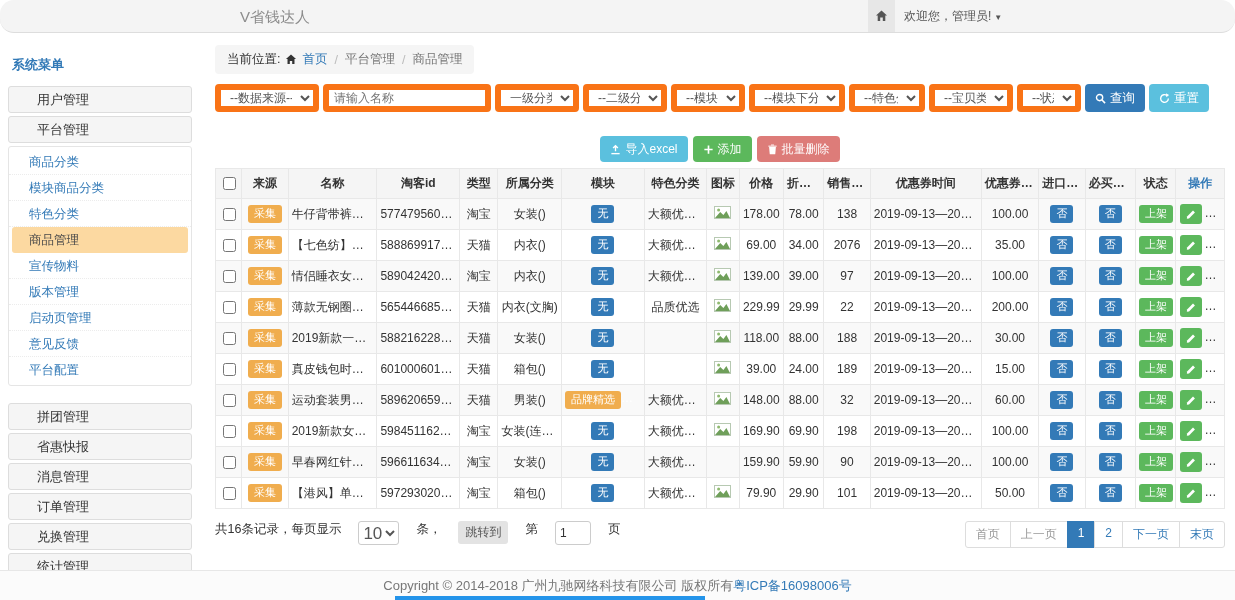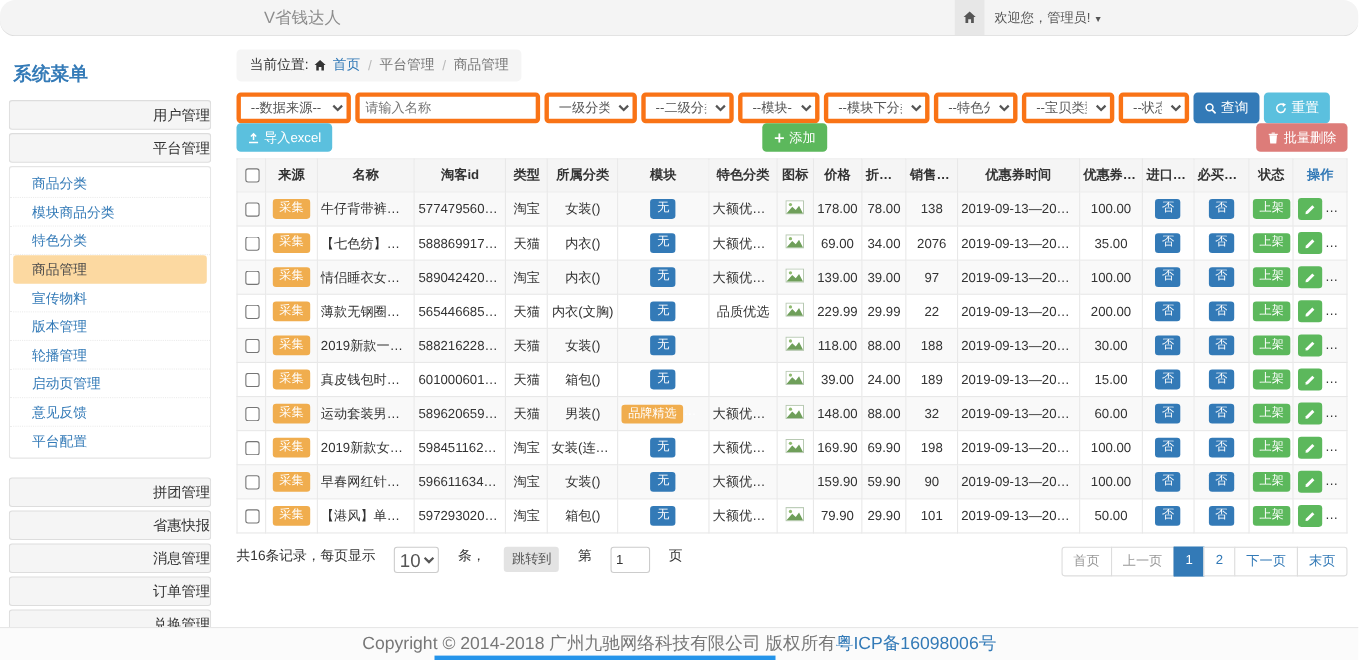--- a/index.html
+++ b/index.html
@@ -10,40 +10,40 @@
     font-family:"Liberation Sans","DejaVu Sans",sans-serif;
   }
   
   .topbar{position:absolute;top:0;left:0;right:0;height:33px;background:#f4f4f4;border-bottom:1px solid #ddd;border-radius:14px;}
   .brand{position:absolute;left:240px;top:0;line-height:33px;font-size:15px;color:#8c8c8c;}
   .home-btn{position:absolute;left:868px;top:0;width:27px;height:32px;background:#e7e7e7;display:flex;align-items:center;justify-content:center;cursor:pointer;}
   .welcome{position:absolute;left:904px;top:0;line-height:33px;font-size:12px;color:#555;cursor:pointer;}
   .caret{font-size:8px;color:#555;margin-left:3px;}
   
   .sidebar{position:absolute;left:8px;top:46px;width:184px;height:524px;overflow:hidden;}
-  .side-heading{color:#337ab7;font-size:17px;font-weight:bold;margin:10px 2px 12px 4px;font-family:Liberation Serif, serif;}
-  .side-group{background:#f5f5f5;border:1px solid #ddd;border-radius:3px;height:27px;line-height:26px;padding-left:15px;font-size:13px;color:#333;margin-bottom:3px;cursor:pointer;text-align:right;}
+  .side-heading{color:#337ab7;font-size:13px;font-weight:bold;margin:10px 2px 12px 4px;font-family:Liberation Serif, serif;}
+  .side-group{background:#f5f5f5;border:1px solid #ddd;border-radius:3px;height:27px;line-height:26px;padding-left:28px;font-size:13px;color:#333;margin-bottom:3px;cursor:pointer;}
   .side-sub{background:#fff;border:1px solid #e5e5e5;border-radius:3px;margin-bottom:17px;padding:2px 0;}
   .side-item{height:26px;line-height:26px;padding-left:20px;font-size:12.5px;color:#337ab7;border-bottom:1px dotted #ececec;cursor:pointer;}
   .side-item:last-child{border-bottom:none;}
   .side-item.active{background:#fcd9a1;color:#4a4a4a;border-radius:3px;margin:0 3px;padding-left:17px;border-bottom:none;}
   
   .content{position:absolute;left:215px;top:45px;width:1010px;}
   .breadcrumb{display:inline-flex;align-items:center;gap:5px;background:#f5f5f5;border-radius:4px;padding:6px 12px;font-size:12.5px;color:#333;}
   .bc-link{color:#337ab7;cursor:pointer;}
   .bc-sep{color:#bbb;margin:0 2px;}
   .bc-item{color:#777;}
   .filter-bar{margin-top:10px;display:flex;gap:4px;align-items:center;}
-  .f-select,.f-input{height:28px;border:4px solid #f97316;border-radius:4px;font-size:12px;color:#555;padding:0 5px;background:#fff;}
+  .f-select,.f-input{height:28px;border:6px solid #f97316;border-radius:4px;font-size:12px;color:#555;padding:0 5px;background:#fff;}
   .btn{display:inline-flex;align-items:center;gap:4px;border:none;border-radius:4px;color:#fff;font-size:12.5px;height:28px;padding:0 10px;cursor:pointer;white-space:nowrap;}
   .btn-primary{background:#337ab7;}
   .btn-info{background:#5bc0de;}
   .btn-success{background:#5cb85c;}
   .btn-danger{background:#dd7c79;}
-  .toolbar{display:flex;justify-content:space-between;gap:5px;}
+  .toolbar{margin-top:24px;display:flex;justify-content:center;gap:5px;}
   .toolbar .btn{height:26px;font-size:12px;}
   
   .grid{margin-top:6px;width:100%;border-collapse:collapse;table-layout:fixed;font-size:12px;text-align:center;}
   .grid th,.grid td{border:1px solid #e8e8e8;padding:5px 3px;overflow:hidden;white-space:nowrap;text-overflow:ellipsis;}
   .grid th{font-weight:bold;color:#333;background:#f5f5f5;}
   .grid th.op-col{color:#337ab7;}
   .grid tbody tr:nth-child(odd){background:#f9f9f9;}
   .badge{display:inline-block;border-radius:3px;color:#fff;font-size:11px;padding:2px 6px;line-height:1.25;}
   .badge-warning{background:#f0ad4e;}
   .badge-primary{background:#337ab7;cursor:pointer;}
@@ -57,21 +57,21 @@
   .pp-select{height:24px;border:1px solid #ccc;border-radius:3px;font-size:17px;color:#555;background:#fff;}
   .jump-btn{background:#e3e3e3;color:#555;border-radius:3px;padding:3px 7px;font-size:12px;cursor:pointer;}
   .jump-input{width:36px;height:24px;border:1px solid #ccc;border-radius:3px;font-size:12px;padding:0 4px;color:#333;}
   .pager{margin-left:auto;display:flex;}
   .pg{border:1px solid #ddd;padding:4px 10px;color:#337ab7;background:#fff;margin-left:-1px;font-size:12px;cursor:pointer;}
   .pg:first-child{border-radius:3px 0 0 3px;margin-left:0;}
   .pg:last-child{border-radius:0 3px 3px 0;}
   .pg.muted{color:#999;}
   .pg.active{background:#337ab7;color:#fff;border-color:#337ab7;}
   
-  .footer{position:absolute;left:0;right:0;bottom:0;height:30px;background:#fbfbfb;border-top:1px solid #e7e7e7;text-align:center;font-size:16px;color:#777;line-height:29px;}
+  .footer{position:absolute;left:0;right:0;bottom:0;height:30px;background:#fbfbfb;border-top:1px solid #e7e7e7;text-align:center;font-size:13px;color:#777;line-height:29px;}
   .icp{color:#337ab7;cursor:pointer;}
   .bottom-bar{position:absolute;left:395px;bottom:0;width:310px;height:4px;background:#2494ea;z-index:6;}
   svg{display:block;}
 </style>
 </head>
 <body>
 
 <div class="topbar">
   <div class="brand">V省钱达人</div>
   <div class="home-btn">
@@ -91,21 +91,20 @@
   <div id="sidebar-blocks">
       <div class="side-group">用户管理</div>
       <div class="side-group">平台管理</div>
       <div class="side-sub">
         <div class="side-item">商品分类</div>
         <div class="side-item">模块商品分类</div>
         <div class="side-item">特色分类</div>
         <div class="side-item active">商品管理</div>
         <div class="side-item">宣传物料</div>
         <div class="side-item">版本管理</div>
-        <div class="side-item">轮播管理</div>
         <div class="side-item">启动页管理</div>
         <div class="side-item">意见反馈</div>
         <div class="side-item">平台配置</div>
       </div>
       <div class="side-group">拼团管理</div>
       <div class="side-group">省惠快报</div>
       <div class="side-group">消息管理</div>
       <div class="side-group">订单管理</div>
       <div class="side-group">兑换管理</div>
       <div class="side-group clipped">统计管理</div>

